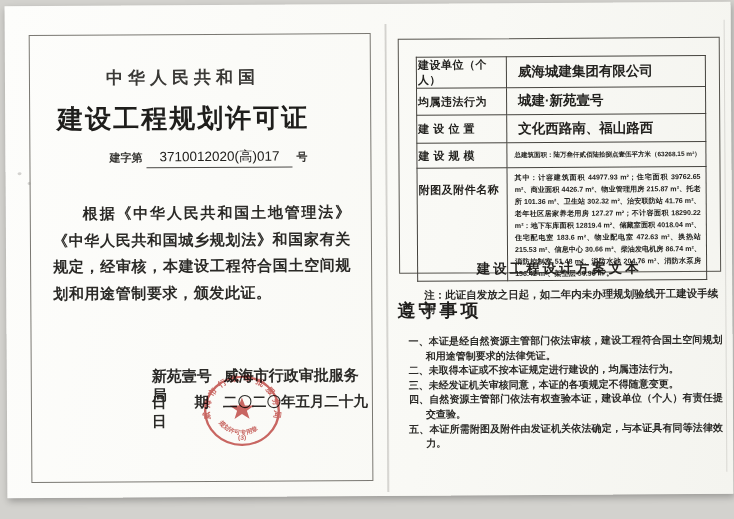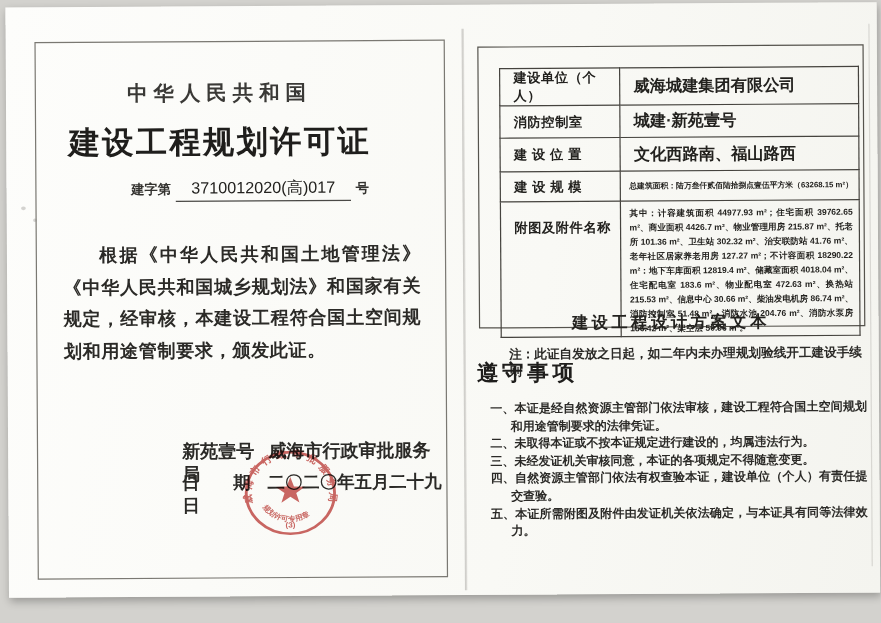--- a/index.html
+++ b/index.html
@@ -43,21 +43,21 @@
   .stamp{position:absolute;left:170px;top:339px;width:80px;height:74px;
     opacity:.88;mix-blend-mode:multiply;z-index:5;}
 
   
   .outer-box{position:absolute;left:393px;top:35px;width:320px;height:233px;
     border:1px solid #55534d;}
   table.info{position:absolute;left:411px;top:53px;width:271px;
     border-collapse:collapse;table-layout:fixed;}
   table.info td{border:1px solid #45433e;vertical-align:middle;overflow:hidden;}
   td.lbl{width:88px;font-size:11px;font-weight:700;letter-spacing:0.5px;
-    padding:0 0 0 11px;color:#23221f;}
+    padding:0 0 0 1px;color:#23221f;}
   td.val{width:183px;padding:0 4px 0 11px;color:#23221f;}
   tr.r1{height:27px;} tr.r2{height:27px;} tr.r3{height:28px;}
   tr.r4{height:25px;} tr.r5{height:94px;}
   tr.r1 td.val,tr.r2 td.val,tr.r3 td.val{font-size:13.5px;font-weight:700;}
   tr.r4 td.val{font-size:6.5px;font-weight:600;white-space:nowrap;padding-left:7px;}
   tr.r5 td.lbl{vertical-align:top;padding-top:14px;margin-top:28px;}
   tr.r5 td.val{font-size:7.1px;font-weight:600;line-height:12px;
     vertical-align:top;padding:4px 5px 0 7px;text-align:justify;}
   .caption{position:absolute;left:393px;top:257px;width:320px;text-align:center;
     font-size:13.5px;font-weight:800;letter-spacing:3px;color:#23221f;}
@@ -110,21 +110,21 @@
 
   <div class="outer-box"></div>
 
   <table class="info">
     <tbody>
         <tr class="r1">
       <td class="lbl">建设单位（个人）</td>
       <td class="val">威海城建集团有限公司</td>
     </tr>
     <tr class="r2">
-      <td class="lbl">消防控制室</td>
+      <td class="lbl">均属违法行为</td>
       <td class="val">城建·新苑壹号</td>
     </tr>
     <tr class="r3">
       <td class="lbl">建 设 位 置</td>
       <td class="val">文化西路南、福山路西</td>
     </tr>
     <tr class="r4">
       <td class="lbl">建 设 规 模</td>
       <td class="val">总建筑面积：陆万叁仟贰佰陆拾捌点壹伍平方米（63268.15 m²）</td>
     </tr>

